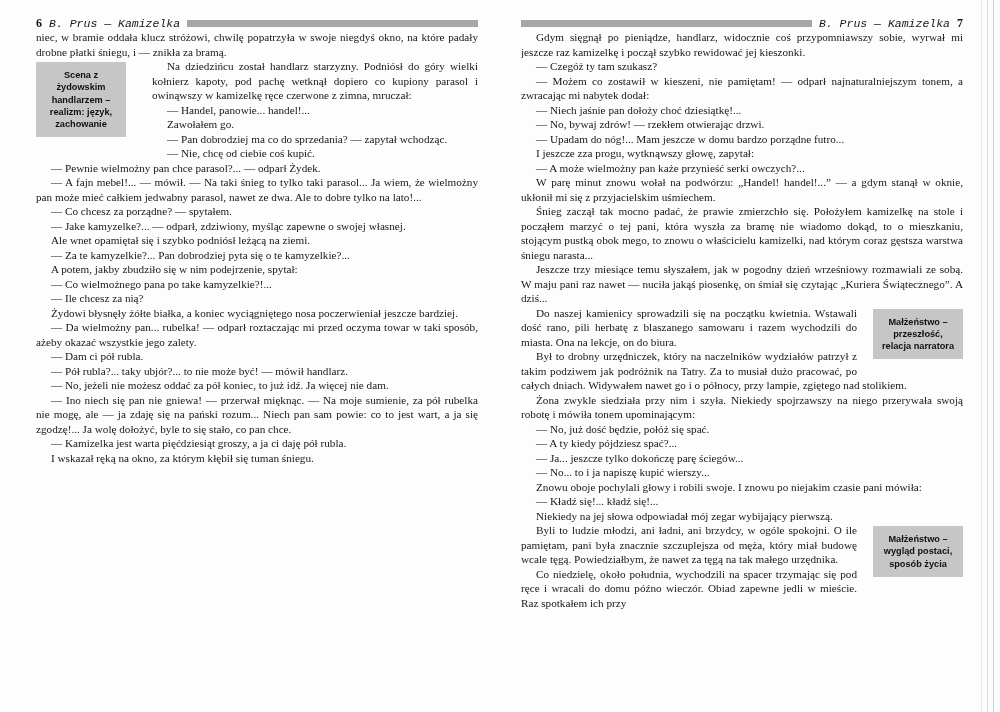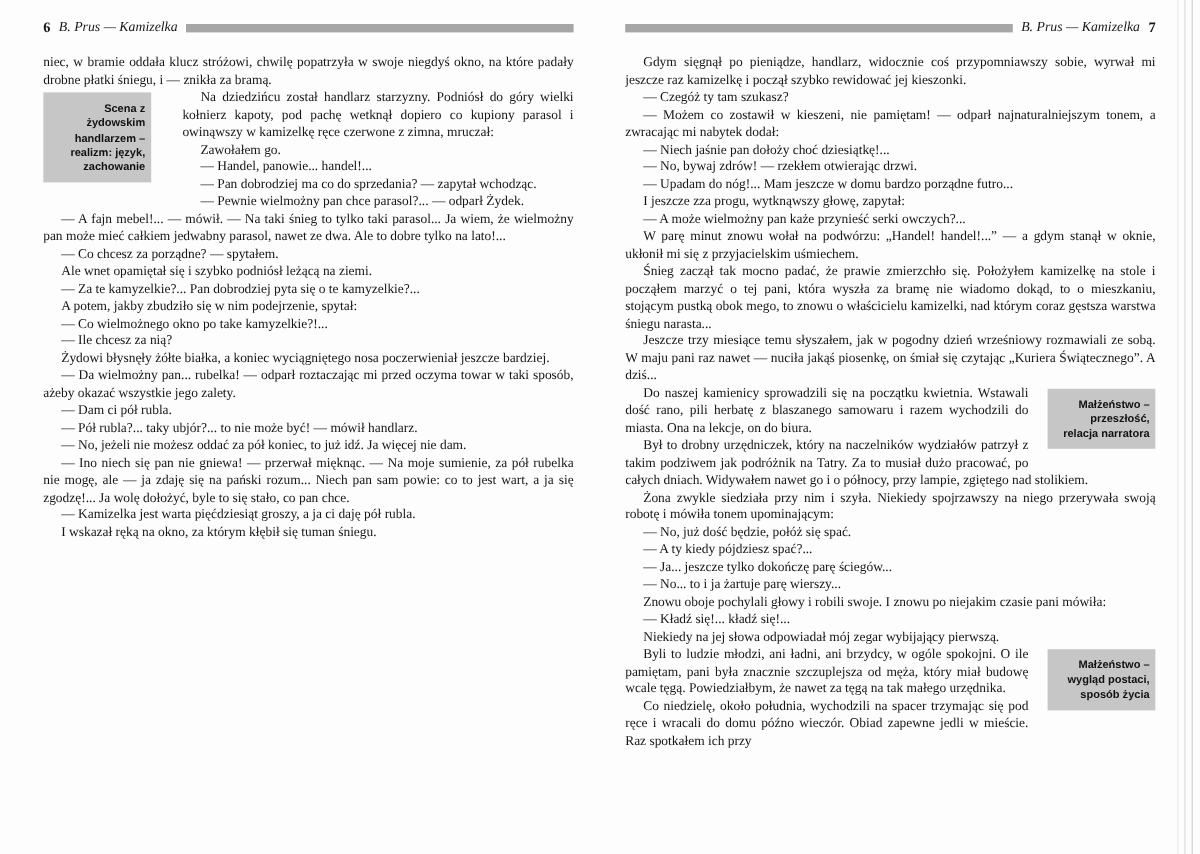--- a/index.html
+++ b/index.html
@@ -7,31 +7,31 @@
   body { background:#fdfdfd; font-family:"Liberation Serif", serif; color:#161616; }
   .spread { position:relative; width:1000px; height:712px; background:#fdfdfd; }
 
   .page { position:absolute; top:0; height:712px; }
   .page-left  { left:36px;  width:442px; }
   .page-right { left:521px; width:442px; }
 
   .pagehead { margin-top:16px; height:14px; display:flex; align-items:center; gap:7px;
               font-size:11.5px; white-space:nowrap; }
   .pnum   { font-weight:bold; font-size:12px; }
-  .ptitle { font-style:italic; }
+  .ptitle { font-style:italic;font-family:Liberation Mono, monospace; }
   .hbar   { flex:1; height:7px; background:#a6a6a6; }
 
-  .ptext { margin-top:15px; font-size:11.2px; line-height:14.5px; text-align:justify;
+  .ptext { font-size:11.2px; line-height:14.5px; text-align:justify;
            max-height:650px; overflow:hidden; }
   .ptext p.para { text-indent:15px; }
   .ptext p.para.noind { text-indent:0; }
 
   .note { width:90px; background:#c6c6c6; color:#101010;
           font-family:"Liberation Sans", sans-serif; font-weight:bold;
-          font-size:9.2px; line-height:12.3px; text-align:right;
+          font-size:9.2px; line-height:12.3px; text-align:center;
           padding:7px 5px; text-indent:0; }
   .fl { float:left;  margin:3px 26px 14px 0; }
   .fr { float:right; margin:3px 0 10px 16px; }
 
   .edge { position:absolute; top:0; bottom:0; width:1px; }
   .e1 { left:981px; background:#e9e9e9; }
   .e2 { left:987px; background:#dcdcdc; }
   .e3 { left:993px; background:#cfcfcf; }
 </style>
 </head>
@@ -42,30 +42,32 @@
   <div class="page page-left">
     <div class="pagehead">
       <span class="pnum">6</span>
       <span class="ptitle">B. Prus — Kamizelka</span>
       <span class="hbar"></span>
     </div>
     <div class="ptext" id="left-text">
         <p class="para noind">niec, w bramie oddała klucz stróżowi, chwilę popatrzyła w swoje niegdyś okno, na które padały drobne płatki śniegu, i — znikła za bramą.</p>
         <div class="note fl">Scena z żydowskim handlarzem – realizm: język, zachowanie</div>
         <p class="para">Na dziedzińcu został handlarz starzyzny. Podniósł do góry wielki kołnierz kapoty, pod pachę wetknął dopiero co kupiony parasol i owinąwszy w kamizelkę ręce czerwone z zimna, mruczał:</p>
+        <p class="para">— Handel, panowie... handel!...</p>
         <p class="para">Zawołałem go.</p>
-        <p class="para">— Handel, panowie... handel!...</p>
         <p class="para">— Pan dobrodziej ma co do sprzedania? — zapytał wchodząc.</p>
+        <p class="para">— Nie, chcę od ciebie coś kupić.</p>
         <p class="para">— Pewnie wielmożny pan chce parasol?... — odparł Żydek.</p>
         <p class="para">— A fajn mebel!... — mówił. — Na taki śnieg to tylko taki parasol... Ja wiem, że wielmożny pan może mieć całkiem jedwabny parasol, nawet ze dwa. Ale to dobre tylko na lato!...</p>
         <p class="para">— Co chcesz za porządne? — spytałem.</p>
+        <p class="para">— Jake kamyzelke?... — odparł, zdziwiony, myśląc zapewne o swojej własnej.</p>
         <p class="para">Ale wnet opamiętał się i szybko podniósł leżącą na ziemi.</p>
         <p class="para">— Za te kamyzelkie?... Pan dobrodziej pyta się o te kamyzelkie?...</p>
         <p class="para">A potem, jakby zbudziło się w nim podejrzenie, spytał:</p>
-        <p class="para">— Co wielmożnego okno po take kamyzelkie?!...</p>
+        <p class="para">— Co wielmożnego pana po take kamyzelkie?!...</p>
         <p class="para">— Ile chcesz za nią?</p>
         <p class="para">Żydowi błysnęły żółte białka, a koniec wyciągniętego nosa poczerwieniał jeszcze bardziej.</p>
         <p class="para">— Da wielmożny pan... rubelka! — odparł roztaczając mi przed oczyma towar w taki sposób, ażeby okazać wszystkie jego zalety.</p>
         <p class="para">— Dam ci pół rubla.</p>
         <p class="para">— Pół rubla?... taky ubjór?... to nie może być! — mówił handlarz.</p>
         <p class="para">— No, jeżeli nie możesz oddać za pół koniec, to już idź. Ja więcej nie dam.</p>
         <p class="para">— Ino niech się pan nie gniewa! — przerwał mięknąc. — Na moje sumienie, za pół rubelka nie mogę, ale — ja zdaję się na pański rozum... Niech pan sam powie: co to jest wart, a ja się zgodzę!... Ja wolę dołożyć, byle to się stało, co pan chce.</p>
         <p class="para">— Kamizelka jest warta pięćdziesiąt groszy, a ja ci daję pół rubla.</p>
         <p class="para">I wskazał ręką na okno, za którym kłębił się tuman śniegu.</p>
       </div>
@@ -89,21 +91,21 @@
         <p class="para">W parę minut znowu wołał na podwórzu: „Handel! handel!...” — a gdym stanął w oknie, ukłonił mi się z przyjacielskim uśmiechem.</p>
         <p class="para">Śnieg zaczął tak mocno padać, że prawie zmierzchło się. Położyłem kamizelkę na stole i począłem marzyć o tej pani, która wyszła za bramę nie wiadomo dokąd, to o mieszkaniu, stojącym pustką obok mego, to znowu o właścicielu kamizelki, nad którym coraz gęstsza warstwa śniegu narasta...</p>
         <p class="para">Jeszcze trzy miesiące temu słyszałem, jak w pogodny dzień wrześniowy rozmawiali ze sobą. W maju pani raz nawet — nuciła jakąś piosenkę, on śmiał się czytając „Kuriera Świątecznego”. A dziś...</p>
         <div class="note fr">Małżeństwo – przeszłość, relacja narratora</div>
         <p class="para">Do naszej kamienicy sprowadzili się na początku kwietnia. Wstawali dość rano, pili herbatę z blaszanego samowaru i razem wychodzili do miasta. Ona na lekcje, on do biura.</p>
         <p class="para">Był to drobny urzędniczek, który na naczelników wydziałów patrzył z takim podziwem jak podróżnik na Tatry. Za to musiał dużo pracować, po całych dniach. Widywałem nawet go i o północy, przy lampie, zgiętego nad stolikiem.</p>
         <p class="para">Żona zwykle siedziała przy nim i szyła. Niekiedy spojrzawszy na niego przerywała swoją robotę i mówiła tonem upominającym:</p>
         <p class="para">— No, już dość będzie, połóż się spać.</p>
         <p class="para">— A ty kiedy pójdziesz spać?...</p>
         <p class="para">— Ja... jeszcze tylko dokończę parę ściegów...</p>
-        <p class="para">— No... to i ja żartuje parę wierszy...</p>
+        <p class="para">— No... to i ja napiszę kupić wierszy...</p>
         <p class="para">Znowu oboje pochylali głowy i robili swoje. I znowu po niejakim czasie pani mówiła:</p>
         <p class="para">— Kładź się!... kładź się!...</p>
         <p class="para">Niekiedy na jej słowa odpowiadał mój zegar wybijający pierwszą.</p>
         <div class="note fr">Małżeństwo – wygląd postaci, sposób życia</div>
         <p class="para">Byli to ludzie młodzi, ani ładni, ani brzydcy, w ogóle spokojni. O ile pamiętam, pani była znacznie szczuplejsza od męża, który miał budowę wcale tęgą. Powiedziałbym, że nawet za tęgą na tak małego urzędnika.</p>
         <p class="para">Co niedzielę, około południa, wychodzili na spacer trzymając się pod ręce i wracali do domu późno wieczór. Obiad zapewne jedli w mieście. Raz spotkałem ich przy</p>
       </div>
   </div>
 
   <div class="edge e1"></div>

